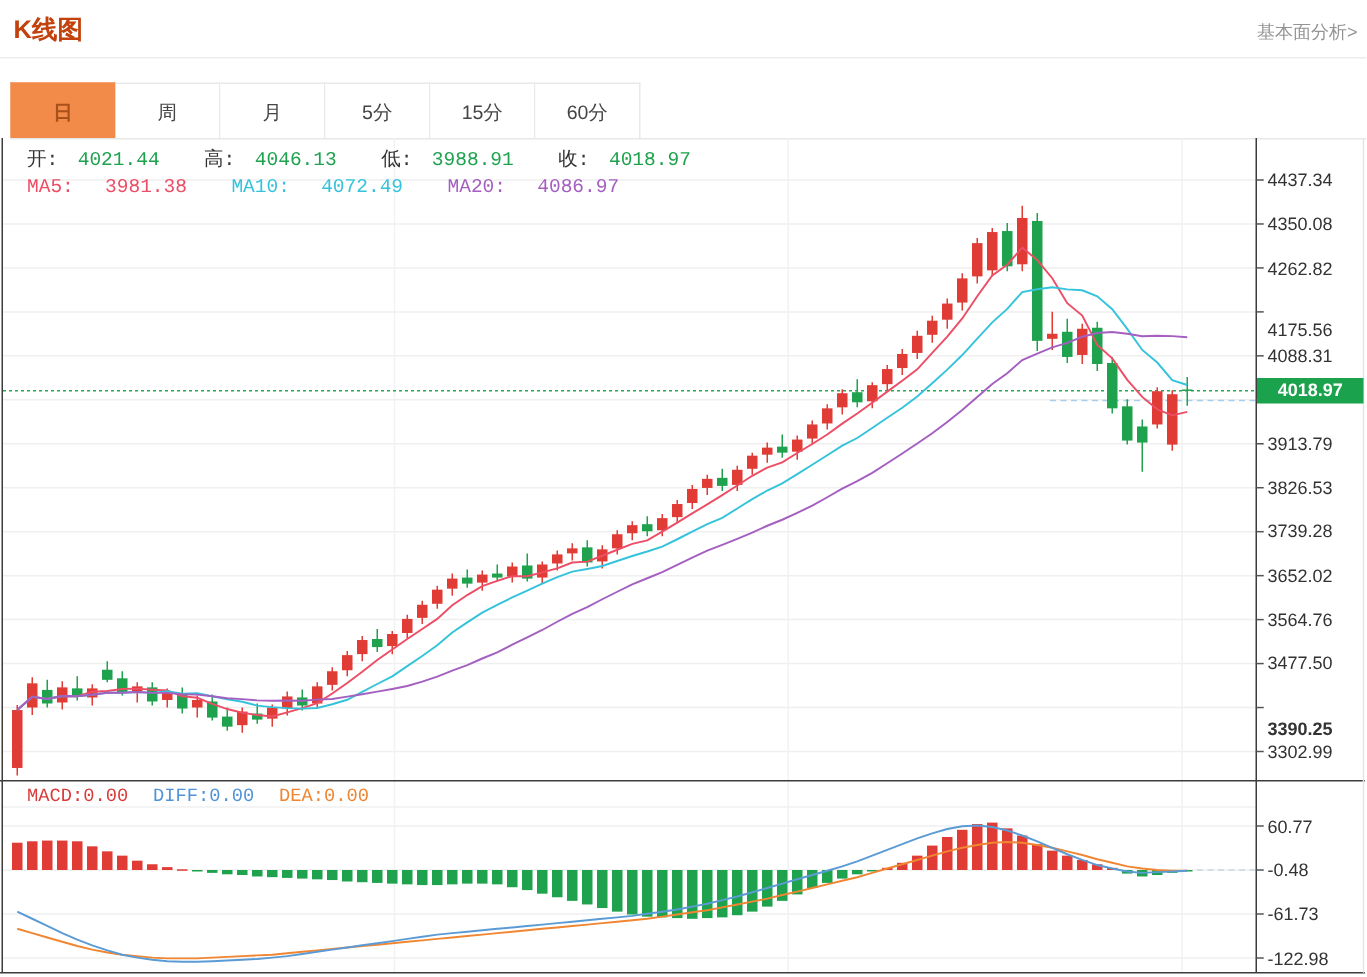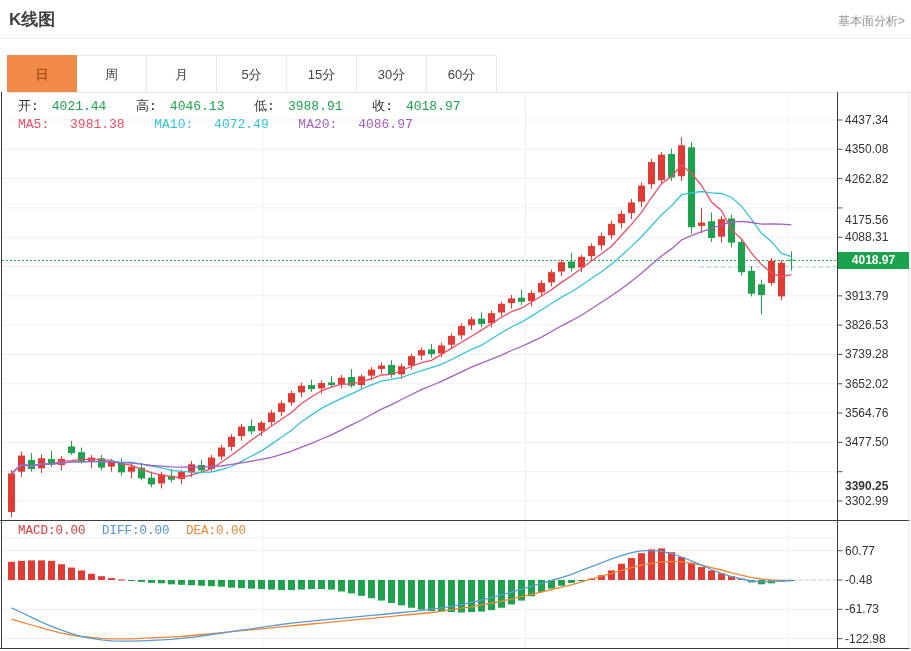--- a/index.html
+++ b/index.html
@@ -1,19 +1,19 @@
 <!DOCTYPE html>
 <html><head>
 <meta charset="utf-8">
 <style>
   html,body{margin:0;padding:0;background:#fff;}
   body{width:911px;height:651px;position:relative;overflow:hidden;
        font-family:"Liberation Sans","DejaVu Sans",sans-serif;color:#333;}
   .abs{position:absolute;}
-  #page-title{left:9px;top:8px;font-size:17px;font-weight:bold;color:#404040;}
+  #page-title{left:9px;top:8px;font-size:17px;font-weight:bold;color:#c2410c;}
   #analysis-link{right:6px;top:13px;font-size:12px;color:#949494;text-decoration:none;cursor:pointer;}
   #title-divider{left:0;top:38px;width:911px;height:1px;background:#ececec;}
   #tabbar{left:7px;top:55px;right:0;height:37px;border-bottom:1px solid #e8e8e8;display:flex;}
   .tab{width:70px;height:37px;line-height:37px;text-align:center;font-size:13px;color:#444;
        border-right:1px solid #e9e9e9;border-top:1px solid #e9e9e9;background:#fff;cursor:pointer;box-sizing:border-box;}
   .tab:first-child{border-left:1px solid #e9e9e9;}
   .tab.active{background:#f28a49;color:#a8511a;font-weight:bold;border-color:#f28a49;}
   #chart-svg{left:0;top:0;}
   .readout{position:absolute;font-size:13px;white-space:nowrap;}
   .readout span{margin-right:13px;font-family:Liberation Mono, monospace;}
@@ -32,21 +32,20 @@
 <div class="abs" id="page-title">K线图</div>
 <a class="abs" id="analysis-link">基本面分析&gt;</a>
 <div class="abs" id="title-divider"></div>
 
 <div class="abs" id="tabbar">
     <div class="tab active">日</div>
     <div class="tab">周</div>
     <div class="tab">月</div>
     <div class="tab">5分</div>
     <div class="tab">15分</div>
-    <div class="tab">30分</div>
     <div class="tab">60分</div>
   </div>
 
 <svg class="abs" id="chart-svg" width="911" height="651" viewBox="0 0 911 651">
     <g>
       <line x1="2" y1="120" x2="837.5" y2="120" stroke="#efefef" stroke-width="1"></line>
       <line x1="2" y1="149.3077" x2="837.5" y2="149.3077" stroke="#efefef" stroke-width="1"></line>
       <line x1="2" y1="178.6154" x2="837.5" y2="178.6154" stroke="#efefef" stroke-width="1"></line>
       <line x1="2" y1="207.9231" x2="837.5" y2="207.9231" stroke="#efefef" stroke-width="1"></line>
       <line x1="2" y1="237.2308" x2="837.5" y2="237.2308" stroke="#efefef" stroke-width="1"></line>

